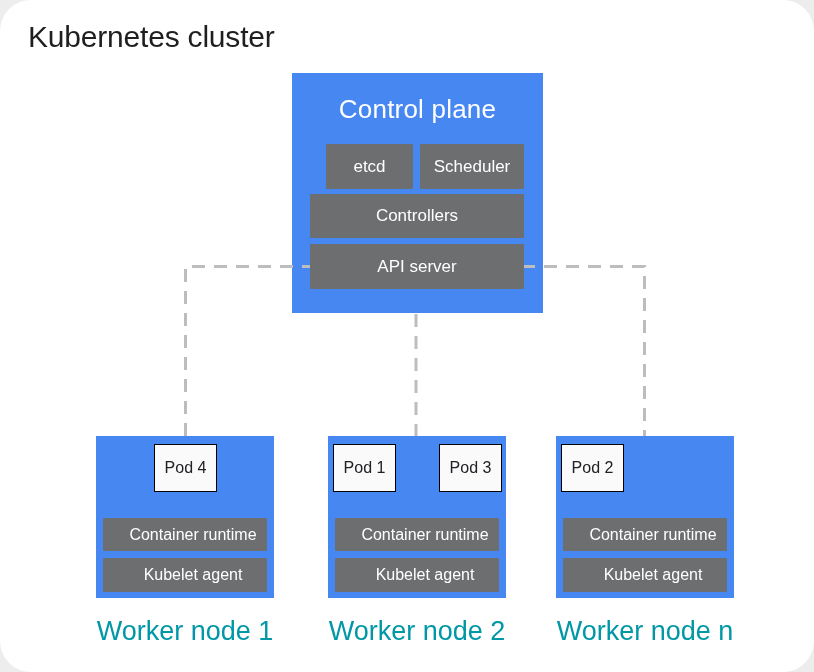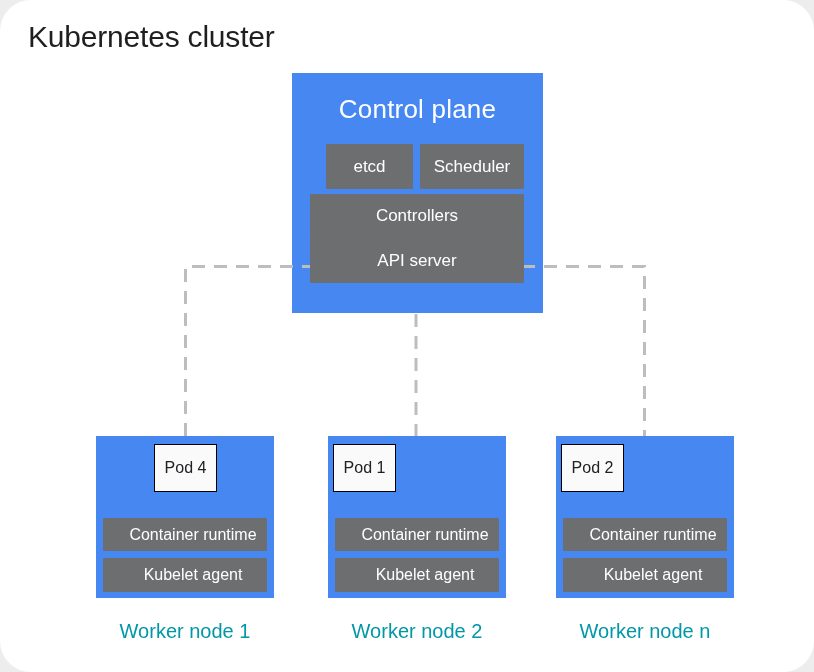--- a/index.html
+++ b/index.html
@@ -72,21 +72,21 @@
     color: #FFFFFF;
     font-size: 17px;
     display: flex;
     align-items: center;
     justify-content: center;
     border-radius: 1px;
   }
   .box-etcd { width: 87px; height: 45px; flex: none; }
   .box-scheduler { flex: 1; height: 45px; }
   .box-controllers { height: 44px; margin-top: 5px; }
-  .box-apiserver { height: 45px; margin-top: 0; }
+  .box-apiserver { height: 45px; margin-top: 6px; }
 
   
   .node-group {
     position: absolute;
     top: 436px;
     width: 178px;
   }
   .node-box {
     position: relative;
     width: 178px;
@@ -127,21 +127,21 @@
     justify-content: center;
     border-radius: 1px;
     padding-left: 16px;
   }
   .row-runtime { top: 82px; height: 33px; }
   .row-agent   { top: 122px; height: 34px; }
   .node-label {
     margin-top: 19px;
     text-align: center;
     color: #0097A7;
-    font-size: 20px;
+    font-size: 27px;
     line-height: 28px;
     white-space: nowrap;
   }
   .ng-1 { left: 96px; }
   .ng-2 { left: 328px; }
   .ng-3 { left: 556px; }
 </style>
 </head>
 <body>
 
@@ -174,20 +174,21 @@
       <div class="gray-row row-runtime">Container runtime</div>
       <div class="gray-row row-agent">Kubelet agent</div>
     </div>
     <div class="node-label">Worker node 1</div>
   </div>
 
   <div class="node-group ng-2">
     <div class="node-box">
       <div class="pods double">
         <div class="pod">Pod 1</div>
+        <div class="pod">Pod 3</div>
       </div>
       <div class="gray-row row-runtime">Container runtime</div>
       <div class="gray-row row-agent">Kubelet agent</div>
     </div>
     <div class="node-label">Worker node 2</div>
   </div>
 
   <div class="node-group ng-3">
     <div class="node-box">
       <div class="pods double">

